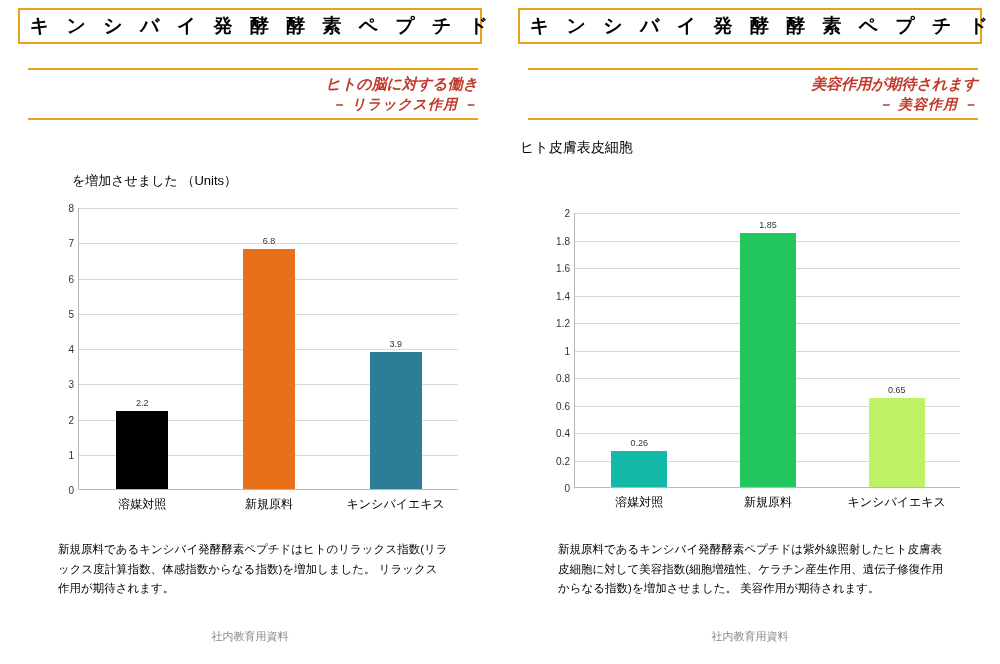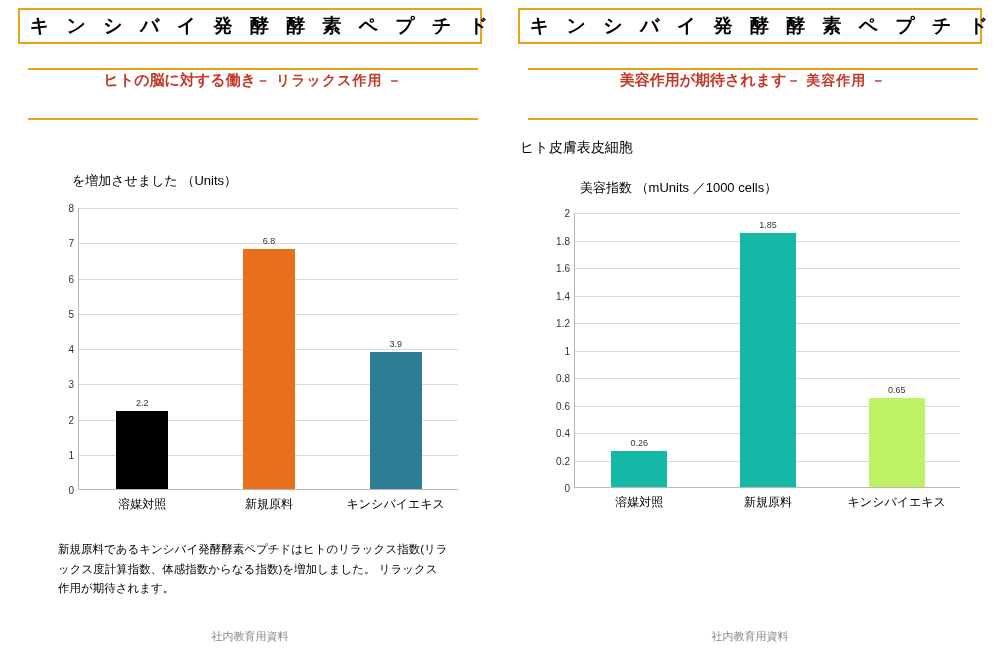--- a/index.html
+++ b/index.html
@@ -53,23 +53,24 @@
   .subtitle-box {
     position: absolute;
     top: 68px;
     left: 28px;
     width: 450px;
     height: 52px;
     border-top: 2px solid #e8a317;
     border-bottom: 2px solid #e8a317;
     box-sizing: border-box;
     display: flex;
-    flex-direction: row;
-    align-items: flex-start;
+    flex-direction: column;
+    align-items: flex-end;
     justify-content: center;
+    font-style: italic;
   }
   .subtitle-box .l1 {
     font-size: 15px;
     font-weight: bold;
     color: #c0392b;
     line-height: 20px;
   }
   .subtitle-box .l2 {
     font-size: 14px;
     font-weight: bold;
@@ -224,21 +225,20 @@
       <span class="t">キ ン シ バ イ 発 酵 酵 素 ペ プ チ ド</span>
     </div>
 
     <div class="subtitle-box">
       <span class="l1">美容作用が期待されます</span>
       <span class="l2">－  美容作用  －</span>
     </div>
 
     <div class="cell-label" style="top:139px; left:20px;">ヒト皮膚表皮細胞</div>
 
-    <div class="chart-heading" style="top:179px; left:80px;">美容指数  （mUnits ／1000 cells）</div>
 
     <div class="chart-wrap" style="top:0; left:0; width:500px; height:560px;">
       <div class="plot" id="plot-right" style="top:213px; left:74px; width:386px; height:275px;">
           <div class="gridline" style="top: 275px; background: transparent;"></div>
           <div class="ytick" style="top: 275px;">0</div>
           <div class="gridline" style="top: 247.5px;"></div>
           <div class="ytick" style="top: 247.5px;">0.2</div>
           <div class="gridline" style="top: 220px;"></div>
           <div class="ytick" style="top: 220px;">0.4</div>
           <div class="gridline" style="top: 192.5px;"></div>
@@ -254,28 +254,29 @@
           <div class="gridline" style="top: 55px;"></div>
           <div class="ytick" style="top: 55px;">1.6</div>
           <div class="gridline" style="top: 27.5px;"></div>
           <div class="ytick" style="top: 27.5px;">1.8</div>
           <div class="gridline" style="top: 0px;"></div>
           <div class="ytick" style="top: 0px;">2</div>
           <div class="bar" style="left: 36.3333px; width: 56px; height: 35.75px; background: #14b8a6;">
             <span class="bar-value">0.26</span>
             <span class="xlabel">溶媒対照</span>
           </div>
-          <div class="bar" style="left: 165px; width: 56px; height: 254.375px; background: #14b8a6;">
+          <div class="bar" style="left: 165px; width: 56px; height: 254.375px; background: #22c55e;">
             <span class="bar-value">1.85</span>
             <span class="xlabel">新規原料</span>
           </div>
           <div class="bar" style="left: 293.667px; width: 56px; height: 89.375px; background: #bef264;">
             <span class="bar-value">0.65</span>
             <span class="xlabel">キンシバイエキス</span>
           </div>
         </div>
     </div>
 
+    <div class="caption" style="top:540px; left:58px; width:395px;">新規原料であるキンシバイ発酵酵素ペプチドは紫外線照射したヒト皮膚表皮細胞に対して美容指数(細胞増殖性、ケラチン産生作用、遺伝子修復作用からなる指数)を増加させました。 美容作用が期待されます。</div>
 
     <div class="footer">社内教育用資料</div>
   </div>
 
 </div>
 
 </body></html>

